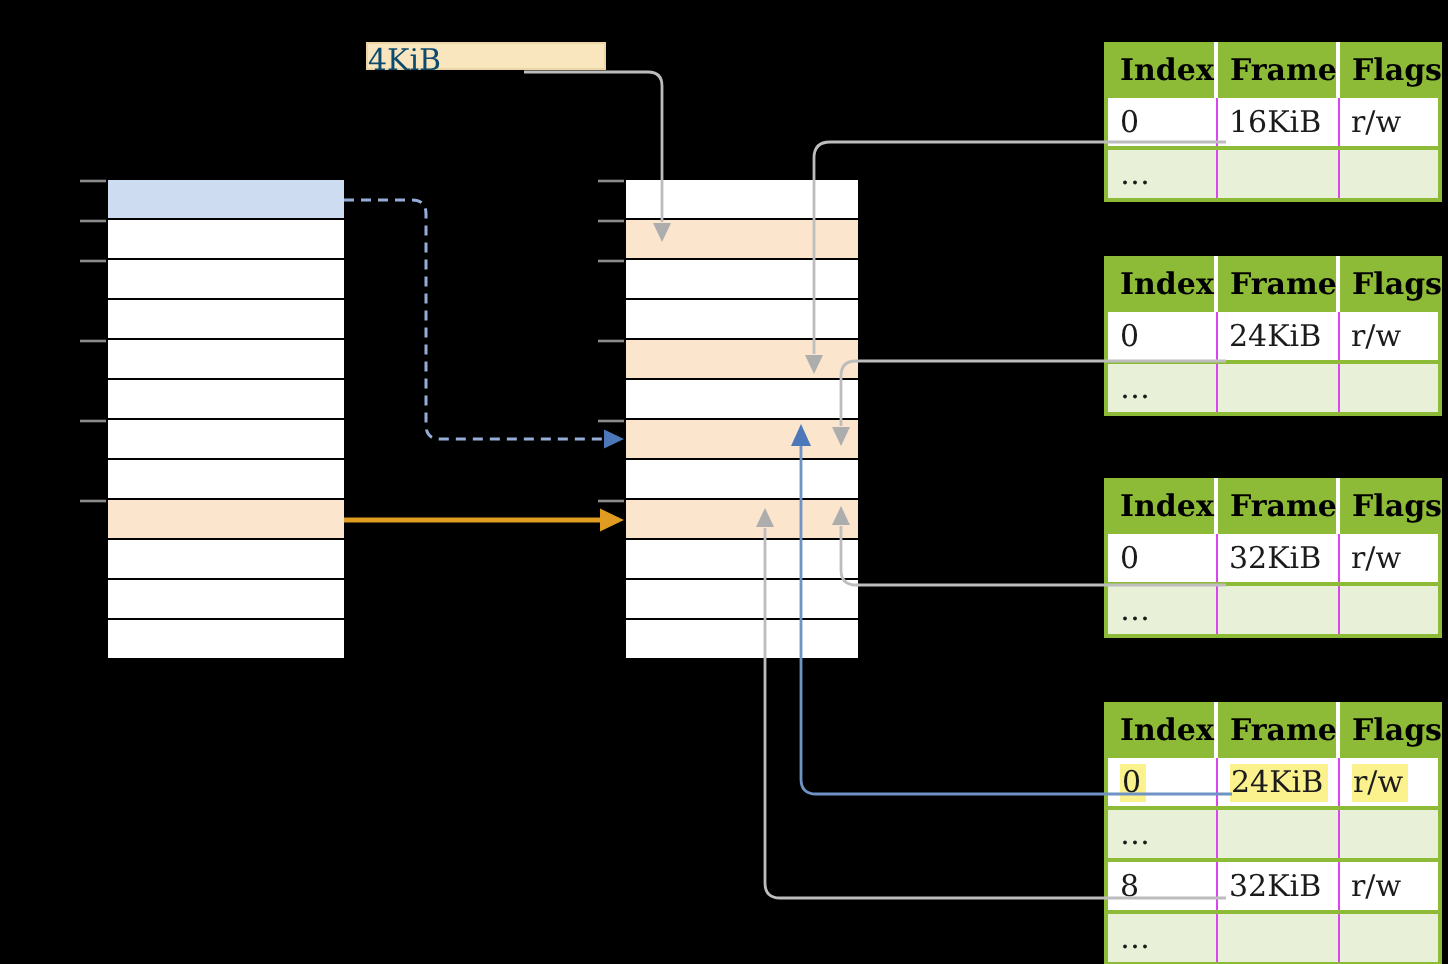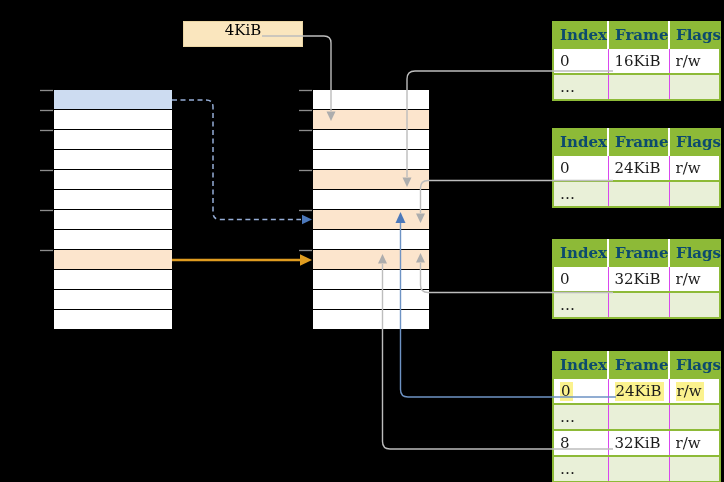--- a/index.html
+++ b/index.html
@@ -15,33 +15,33 @@
   }
   #vcol{left:53px;width:120px;}
   #pcol{left:312px;width:118px;}
   .mrow{flex:1;border-top:1px solid #000;background:#ffffff;}
   .mrow:first-child{border-top:none;}
   .hl-blue{background:#CDDCF1;}
   .hl-orange{background:#FCE5CD;}
 
   
   .label4k{
-    position:absolute;left:183px;top:21px;width:120px;height:26px;
+    position:absolute;left:183px;top:21px;width:120px;height:14px;
     box-sizing:border-box;background:#FAE6BE;border:1px solid #EBD6A4;
-    color:#000000;font-size:15px;line-height:17px;text-align:center;
+    color:#0c4a6e;font-size:15px;line-height:17px;
   }
 
   
   table.pt{
     position:absolute;left:552px;width:167px;table-layout:fixed;
     border-collapse:collapse;border:2px solid #8DBA37;
     font-size:15px;color:#1b1b1b;
   }
   .pt th{
-    background:#8DBA37;color:#0c4a6e;font-weight:bold;text-align:left;
+    background:#8DBA37;color:#000000;font-weight:bold;text-align:left;
     height:22px;padding:1px 0 1px 6px;border-left:2px solid #ffffff;
     font-size:15px;
   }
   .pt th:first-child{border-left:none;}
   .pt td{
     background:#ffffff;height:24px;padding:0 0 0 6px;
     border-left:1px solid #d946ef;border-top:2px solid #8DBA37;
     overflow:hidden;white-space:nowrap;
   }
   .pt td:first-child{border-left:none;}

